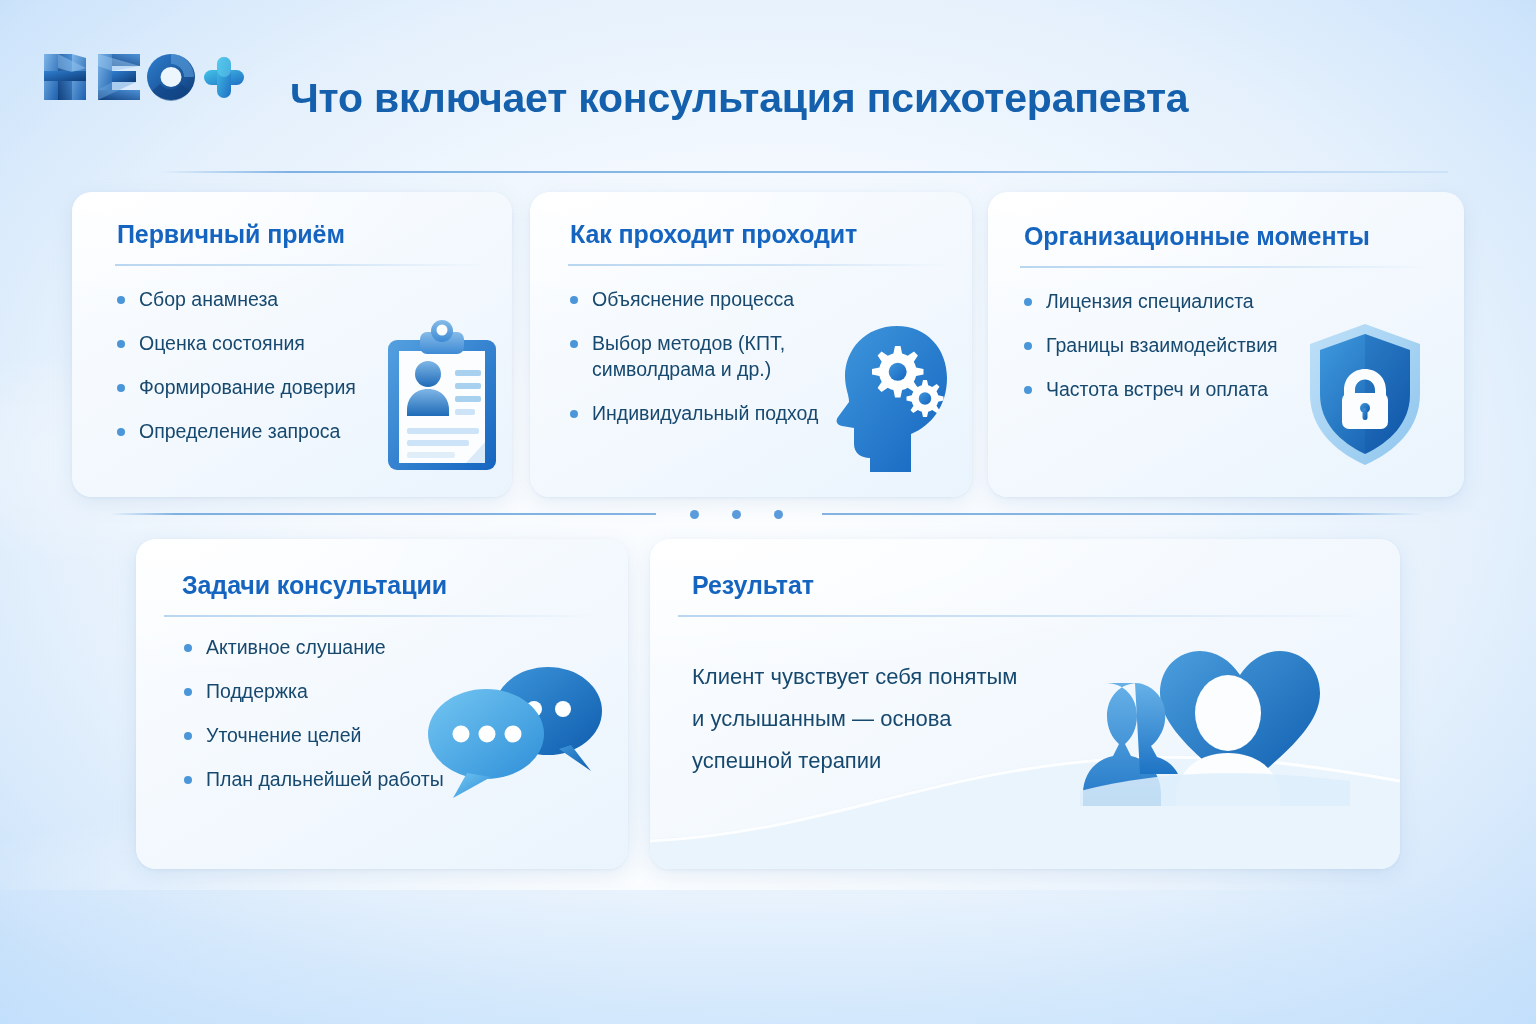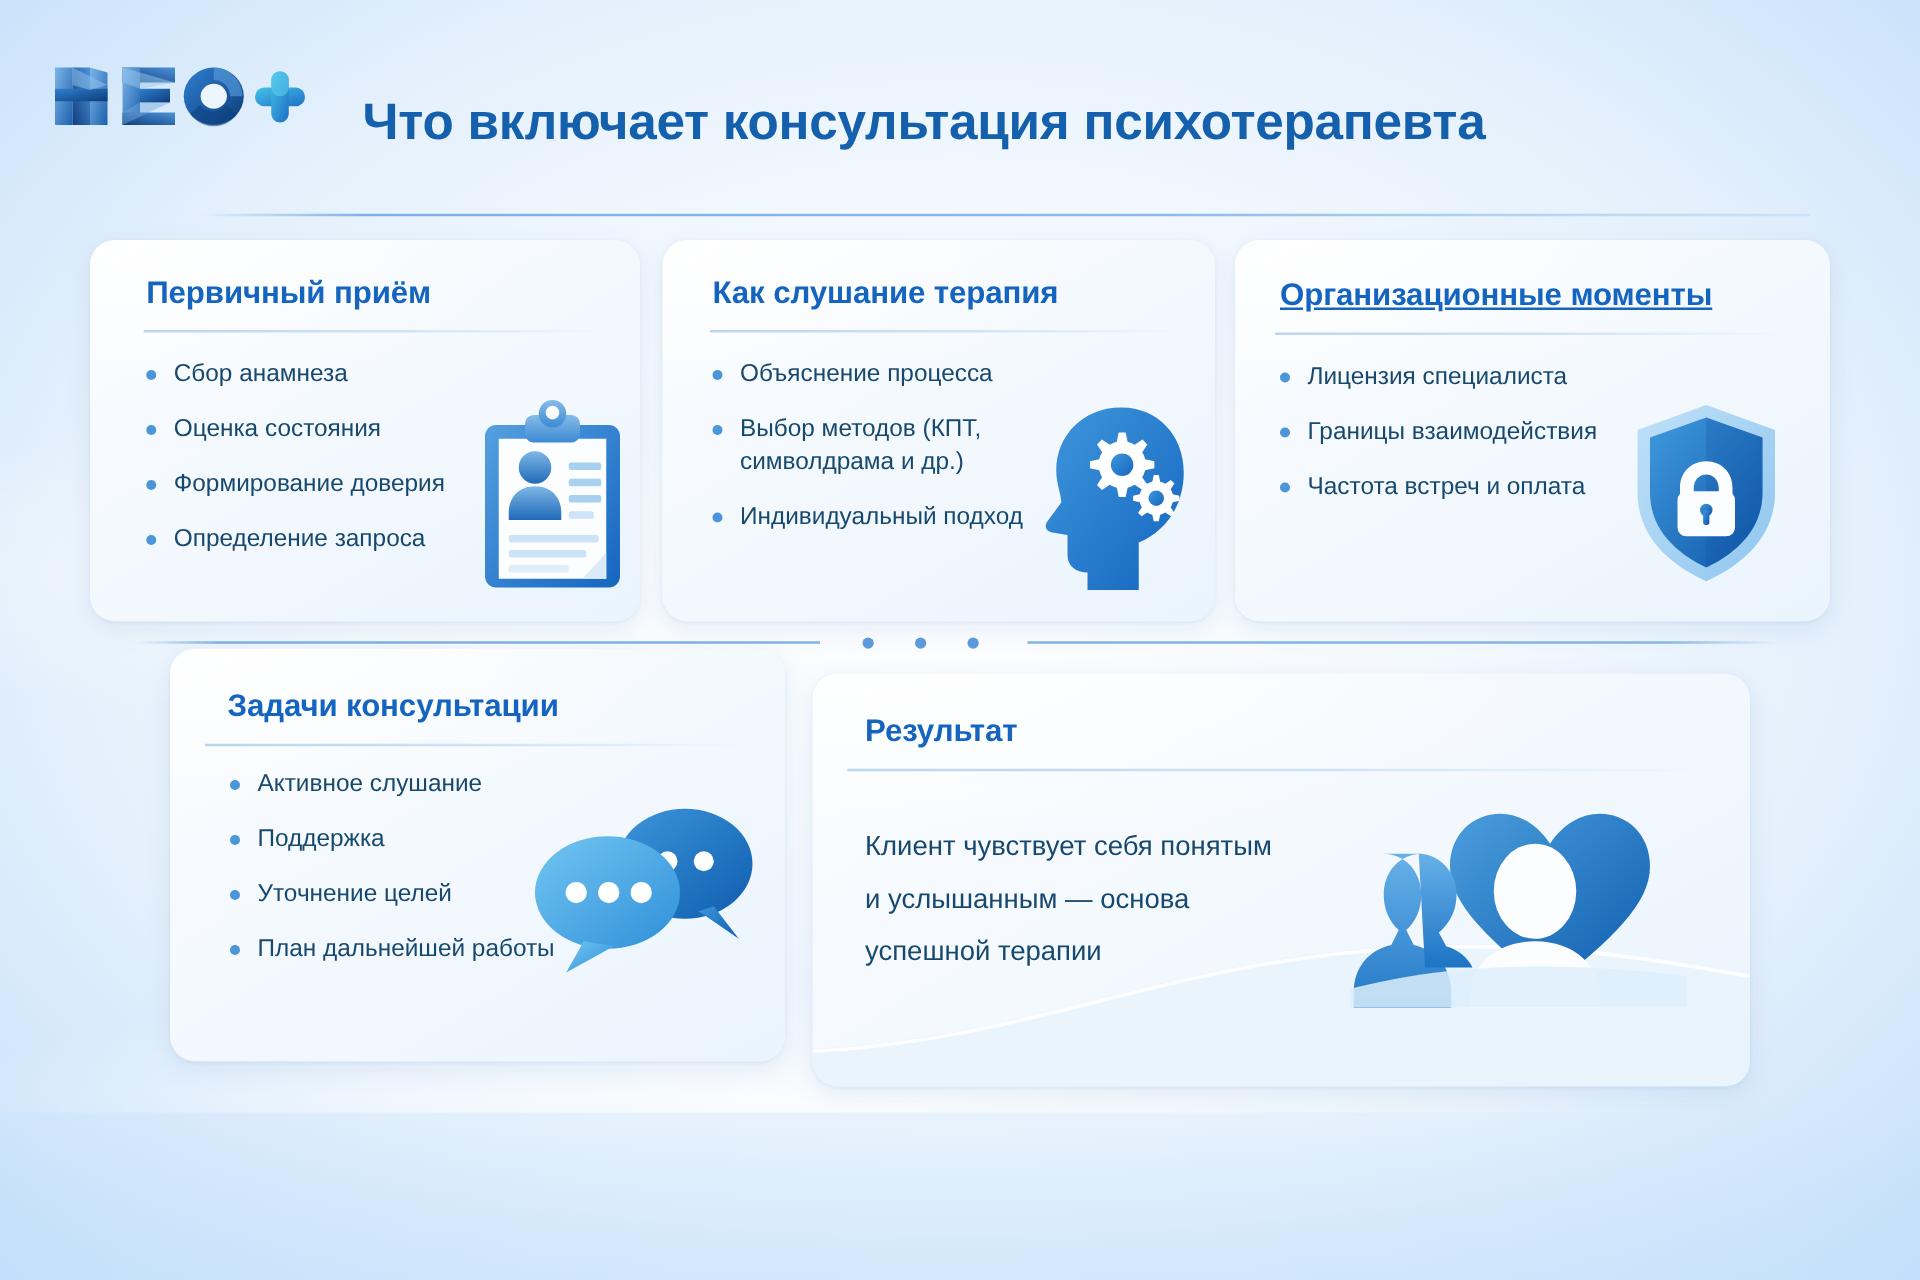--- a/index.html
+++ b/index.html
@@ -193,21 +193,21 @@
       <rect x="73" y="89" width="20" height="6" rx="2" fill="#cde3f7"></rect>
       <rect x="25" y="108" width="72" height="6" rx="2" fill="#cde3f7"></rect>
       <rect x="25" y="120" width="62" height="6" rx="2" fill="#cde3f7"></rect>
       <rect x="25" y="132" width="48" height="6" rx="2" fill="#e0eefa"></rect>
     </svg>
   </div>
 </div>
 
 <div class="card" style="left:530px; top:180px; width:442px; height:305px;">
   <div class="card-sheen"></div>
-  <div class="card-h" style="left:40px; top:28px;">Как слушание терапия</div>
+  <div class="card-h" style="left:40px; top:28px;">Как проходит проходит</div>
   <div class="card-rule" style="left:38px; top:72px; width:378px;"></div>
   <ul class="bul" style="left:37px; top:95px; width:280px;">
     <li>Объяснение процесса</li>
     <li class="two-line">Выбор методов (КПТ, символдрама и др.)</li>
     <li>Индивидуальный подход</li>
   </ul>
   <div class="icon-wrap" style="left:305px; top:130px;">
     <svg width="120" height="150" viewBox="0 0 120 150">
       <defs>
         <linearGradient id="hd" x1="0" y1="0" x2="1" y2="1">
@@ -225,21 +225,21 @@
       <g fill="#ffffff">
         <path d="M88 58 l4 0 l1.2 5.3 a13 13 0 0 1 4 1.7 l4.5 -3 l2.8 2.8 l-3 4.5 a13 13 0 0 1 1.7 4 l5.3 1.2 l0 4 l-5.3 1.2 a13 13 0 0 1 -1.7 4 l3 4.5 l-2.8 2.8 l-4.5 -3 a13 13 0 0 1 -4 1.7 l-1.2 5.3 l-4 0 l-1.2 -5.3 a13 13 0 0 1 -4 -1.7 l-4.5 3 l-2.8 -2.8 l3 -4.5 a13 13 0 0 1 -1.7 -4 l-5.3 -1.2 l0 -4 l5.3 -1.2 a13 13 0 0 1 1.7 -4 l-3 -4.5 l2.8 -2.8 l4.5 3 a13 13 0 0 1 4 -1.7 z"></path>
       </g>
       <circle cx="90" cy="76.5" r="6.2" fill="url(#hd)"></circle>
     </svg>
   </div>
 </div>
 
 <div class="card" style="left:988px; top:180px; width:476px; height:305px;">
   <div class="card-sheen"></div>
-  <div class="card-h" style="left:36px; top:30px;text-decoration:underline;">Организационные моменты</div>
+  <div class="card-h" style="left:36px; top:30px;">Организационные моменты</div>
   <div class="card-rule" style="left:32px; top:74px; width:410px;"></div>
   <ul class="bul" style="left:33px; top:97px; width:320px;">
     <li>Лицензия специалиста</li>
     <li>Границы взаимодействия</li>
     <li>Частота встреч и оплата</li>
   </ul>
   <div class="icon-wrap" style="left:312px; top:128px;">
     <svg width="130" height="150" viewBox="0 0 130 150">
       <defs>
         <linearGradient id="shOut" x1="0" y1="0" x2="1" y2="1">
@@ -263,21 +263,21 @@
 </div>
 
 <div class="row-div">
   <div class="ln l"></div>
   <div class="dot d1"></div>
   <div class="dot d2"></div>
   <div class="dot d3"></div>
   <div class="ln r"></div>
 </div>
 
-<div class="card" style="left:136px; top:507px; width:492px; height:330px;padding-left:27px;">
+<div class="card" style="left:136px; top:527px; width:492px; height:330px;padding-left:27px;">
   <div class="card-sheen"></div>
   <div class="card-h" style="left:46px; top:32px;">Задачи консультации</div>
   <div class="card-rule" style="left:28px; top:76px; width:432px;"></div>
   <ul class="bul" style="left:45px; top:96px; width:300px;">
     <li>Активное слушание</li>
     <li>Поддержка</li>
     <li>Уточнение целей</li>
     <li>План дальнейшей работы</li>
   </ul>
   <div class="icon-wrap" style="left:285px; top:110px;">

